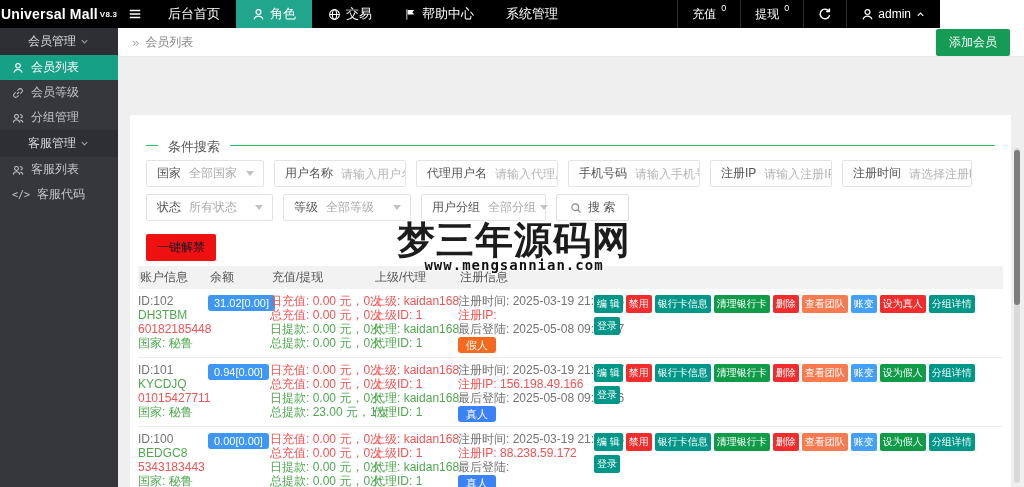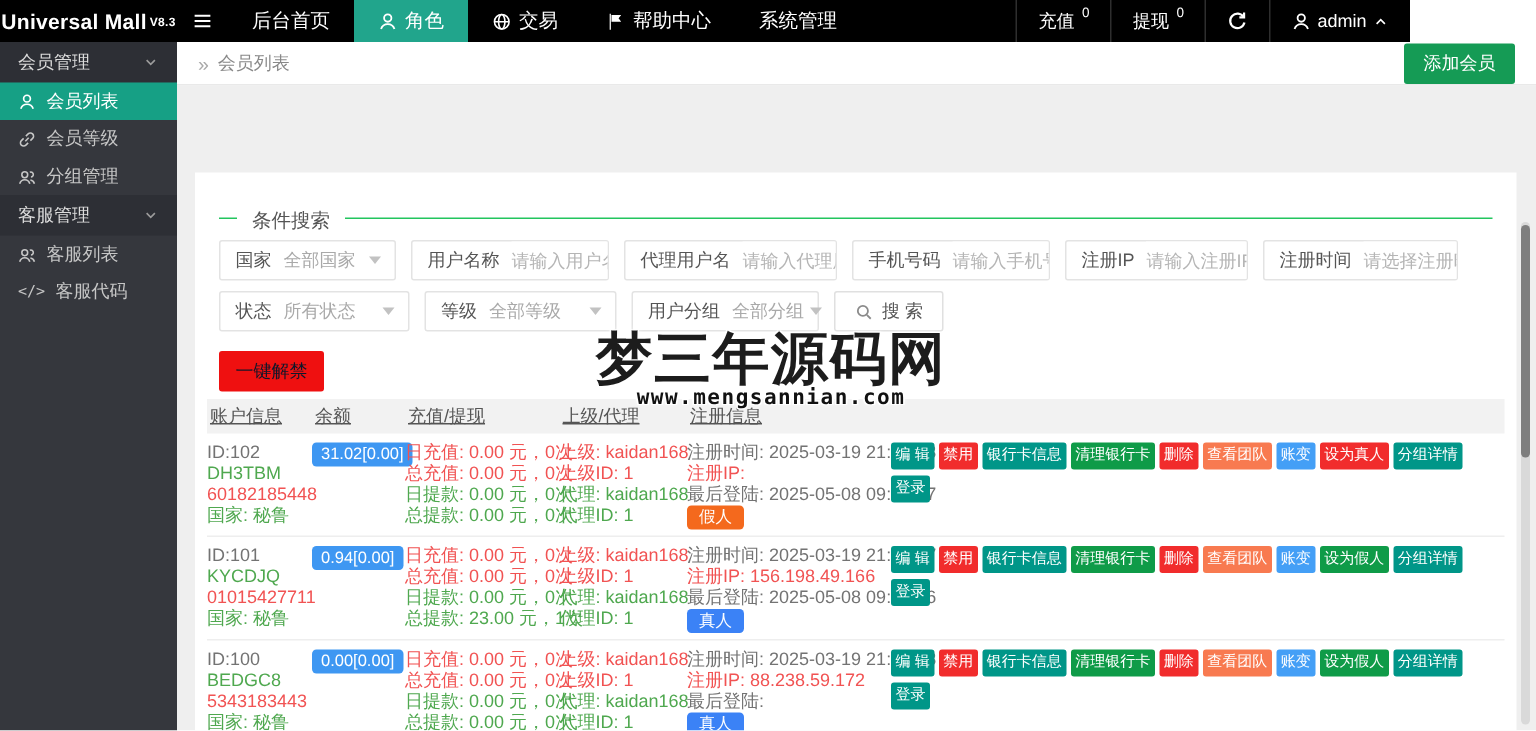--- a/index.html
+++ b/index.html
@@ -14,21 +14,21 @@
   .burger { display:flex; align-items:center; padding:0 10px; cursor:pointer; }
   .tmenu { display:flex; align-items:stretch; }
   .tmenu-item { display:flex; align-items:center; gap:5px; padding:0 16px; font-size:13px; cursor:pointer; }
   .tmenu-item.active { background:#21a58c; }
   .tbar-right { margin-left:auto; display:flex; align-items:stretch; }
   .tr-item { display:flex; align-items:center; gap:4px; padding:0 14px; font-size:12px; border-left:1px solid rgba(255,255,255,.18); position:relative; cursor:pointer; }
   .tr-badge { font-size:9px; position:relative; top:-6px; margin-left:1px; }
 
   
   .sidebar { position:absolute; top:28px; left:0; width:118px; bottom:0; background:#35373d; z-index:20; }
-  .sgroup { height:27px; display:flex; align-items:center; justify-content:space-between; padding:0 12px; background:#2d2f35; color:#dcdcdc; font-size:12px; cursor:pointer; }
+  .sgroup { height:27px; display:flex; align-items:center; justify-content:space-between; padding:0 28px; background:#2d2f35; color:#dcdcdc; font-size:12px; cursor:pointer; }
   .sitem { height:25px; display:flex; align-items:center; gap:7px; padding:0 12px; color:#c6c6c6; font-size:12px; cursor:pointer; }
   .sitem.active { background:#16a085; color:#fff; }
   .sitem .code-ic { font-family:"DejaVu Sans Mono",monospace; font-size:10px; }
 
   
   .main { position:absolute; top:28px; left:118px; right:0; bottom:0; background:#efefef; }
   .crumb-bar { position:absolute; top:0; left:0; right:0; height:29px; background:#fff; border-bottom:1px solid #e9e9e9; display:flex; align-items:center; padding:0 14px; }
   .crumb { color:#888; font-size:12px; display:flex; align-items:center; gap:6px; }
   .crumb .gg { color:#aaa; font-size:13px; }
   .add-btn { margin-left:auto; background:#159b55; color:#fff; border:none; font-size:12px; padding:5px 13px; border-radius:2px; cursor:pointer; }
@@ -56,21 +56,21 @@
   .watermark { position:absolute; left:244px; top:106px; width:280px; text-align:center; z-index:10; pointer-events:none; }
   .wm-title { font-size:38px; font-weight:bold; color:#1c1c1c; letter-spacing:1px; line-height:1; white-space:nowrap;
     text-shadow:-1px -1px 0 #fff,1px -1px 0 #fff,-1px 1px 0 #fff,1px 1px 0 #fff,0 0 5px #fff; }
   .wm-sub { font-family:"DejaVu Sans Mono",monospace; font-size:14px; font-weight:bold; color:#111; letter-spacing:1px; margin-top:-2px; white-space:nowrap;
     text-shadow:-1px -1px 0 #fff,1px -1px 0 #fff,-1px 1px 0 #fff,1px 1px 0 #fff,0 0 4px #fff; }
 
   
   .tbl { margin:5px 8px 0; }
   .thead, .trow { display:grid; grid-template-columns:70px 62px 103px 85px 136px 1fr; }
   .thead { background:#f2f2f2; height:23px; align-items:center; color:#555; }
-  .thead > div { padding-left:2px;text-decoration:underline; }
+  .thead > div { padding-left:2px; }
   .trow { border-bottom:1px solid #eee; min-height:58px; padding:5px 0 4px; align-items:start; }
   .cell .l { line-height:14px; white-space:nowrap; }
   .gray { color:#737373; }
   .red { color:#f15353; }
   .green { color:#4fa84f; }
   .bal-badge { display:inline-block; background:#3e97f2; color:#fff; font-size:11px; padding:2px 6px; border-radius:3px; margin-top:1px; cursor:pointer; }
   .pbadge { display:inline-block; color:#fff; font-size:11px; padding:1px 8px; border-radius:3px; margin-top:1px; }
   .pbadge.fake { background:#f4691d; }
   .pbadge.real { background:#3b82f6; }
   .actions { display:flex; flex-wrap:wrap; gap:4px 3px; align-content:flex-start; padding-top:1px; }

